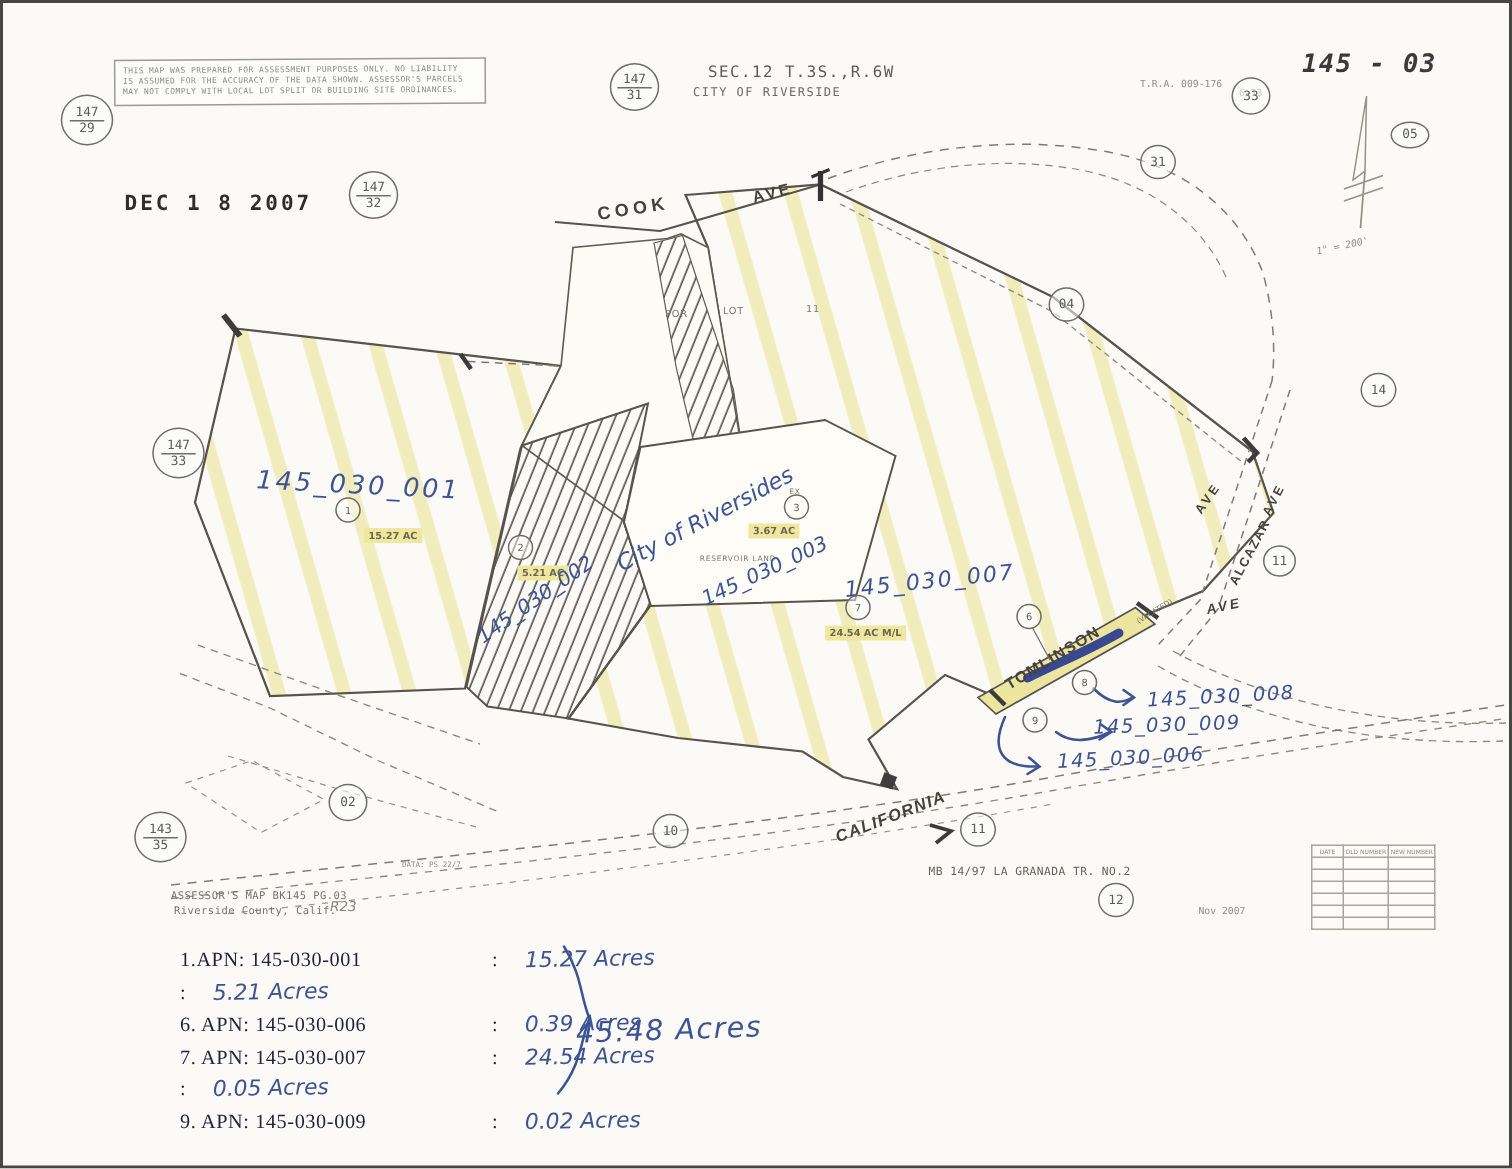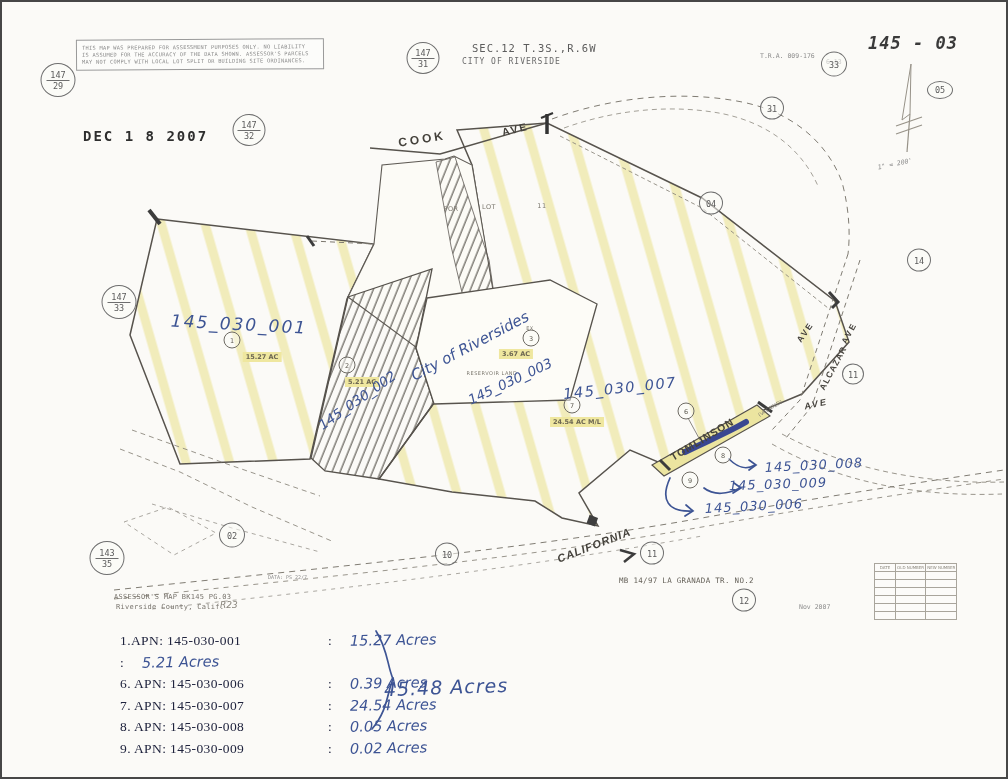--- a/index.html
+++ b/index.html
@@ -278,21 +278,20 @@
       <span class="t1">6. APN: 145-030-006</span>
       <span class="t2">:</span>
       <span class="t3">0.39 Acres</span>
     </div>
     <div class="apnrow">
       <span class="t1">7. APN: 145-030-007</span>
       <span class="t2">:</span>
       <span class="t3">24.54 Acres</span>
     </div>
     <div class="apnrow">
-      <span class="t1">8. APN: 145-030-008</span>
       <span class="t2">:</span>
       <span class="t3">0.05 Acres</span>
     </div>
     <div class="apnrow">
       <span class="t1">9. APN: 145-030-009</span>
       <span class="t2">:</span>
       <span class="t3">0.02 Acres</span>
     </div>
   </div>
   <div class="ctr hw" style="left:444px;top:685px;font-size:19px;letter-spacing:1px;transform:translate(-50%,-50%) rotate(-2deg);">45.48 Acres</div>

